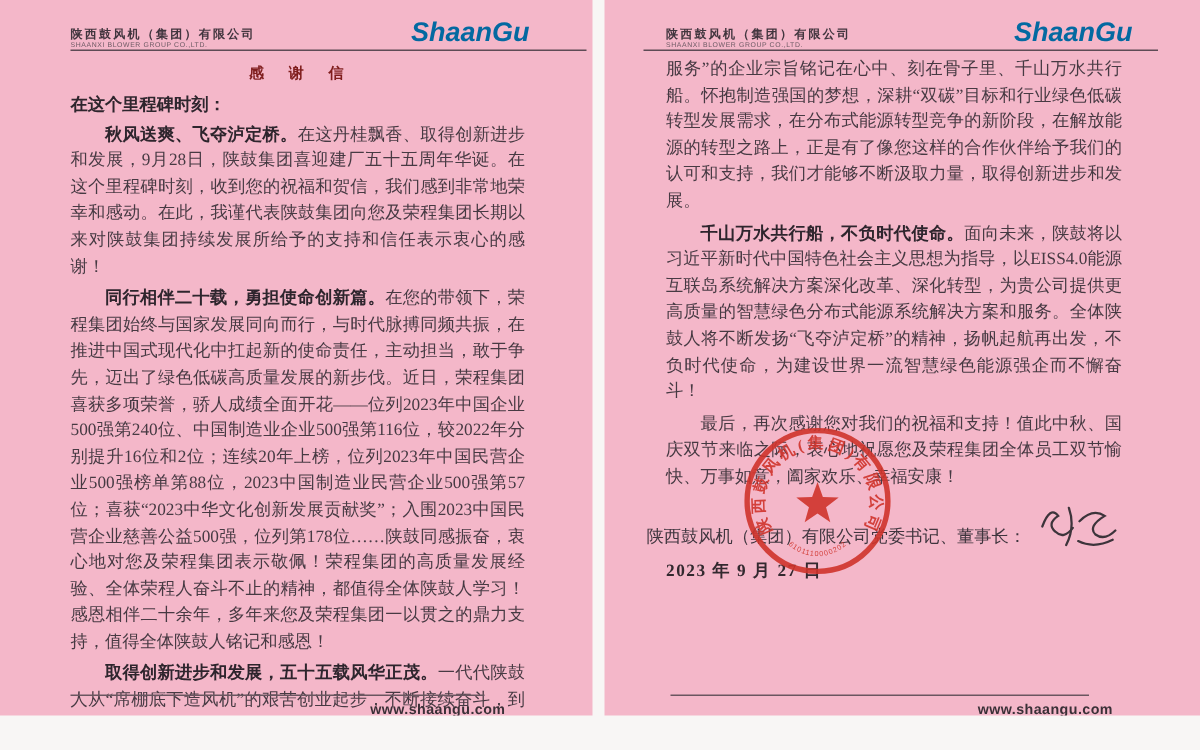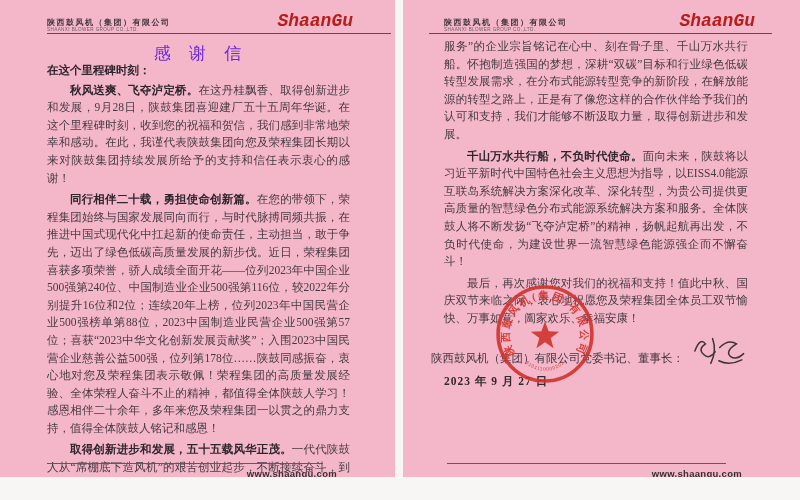--- a/index.html
+++ b/index.html
@@ -13,31 +13,31 @@
   #pageR{left:403px;width:397px;}
 
   
   .hdr-logo{position:absolute;top:18px;}
   #pageL .hdr-logo{left:47px;}
   #pageR .hdr-logo{left:41px;}
   .logo-cn{font-family:"Liberation Sans",sans-serif;font-weight:bold;font-size:8px;
            letter-spacing:1.5px;color:#41353e;line-height:9px;}
   .logo-en{font-family:"Liberation Sans",sans-serif;font-size:4.6px;letter-spacing:0.4px;
            color:#6d5a64;line-height:6px;}
-  .brandmark{position:absolute;top:11px;font-family:Liberation Mono, monospace;
-             font-style:italic;font-weight:bold;font-size:18px;color:#b91c1c;}
+  .brandmark{position:absolute;top:11px;font-family:Liberation Sans, sans-serif;
+             font-style:italic;font-weight:bold;font-size:18px;color:#0369a1;}
   #pageL .brandmark{right:42px;}
   #pageR .brandmark{right:45px;}
   .hdr-rule{position:absolute;top:33px;height:1.2px;background:#5d4b55;}
   #pageL .hdr-rule{left:47px;right:4px;}
   #pageR .hdr-rule{left:26px;right:28px;}
 
   
   .letter-title{position:absolute;top:42px;left:0;right:0;text-align:center;
-                font-size:17px;font-weight:normal;color:#6d28d9;
+                font-size:10px;font-weight:bold;color:#7f1d1d;
                 letter-spacing:7px;text-indent:7px;}
   .textcol{position:absolute;text-align:justify;font-size:11.5px;line-height:17.6px;
            color:#473a43;}
   #pageL .textcol{left:47px;top:62px;width:303px;}
   #pageR .textcol{left:41px;top:38px;width:304px;}
   .greeting{font-weight:bold;color:#2e252d;margin:0 0 2px 0;}
   .textcol p{margin:0 0 4px 0;text-indent:2em;}
   .textcol p.cont{text-indent:0;}
   .textcol p b{color:#2e252d;}
 

